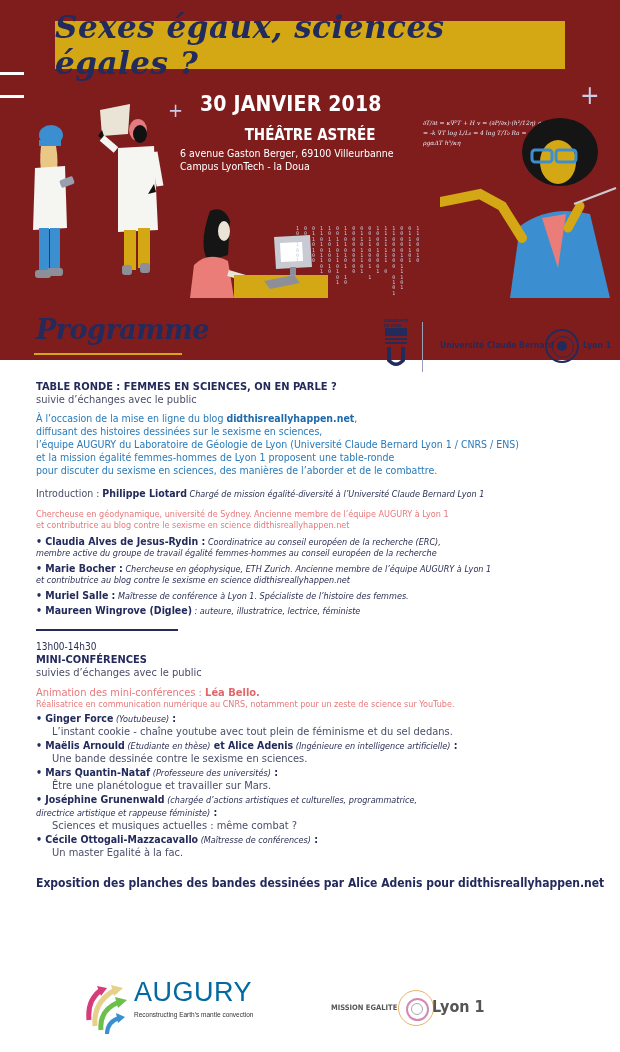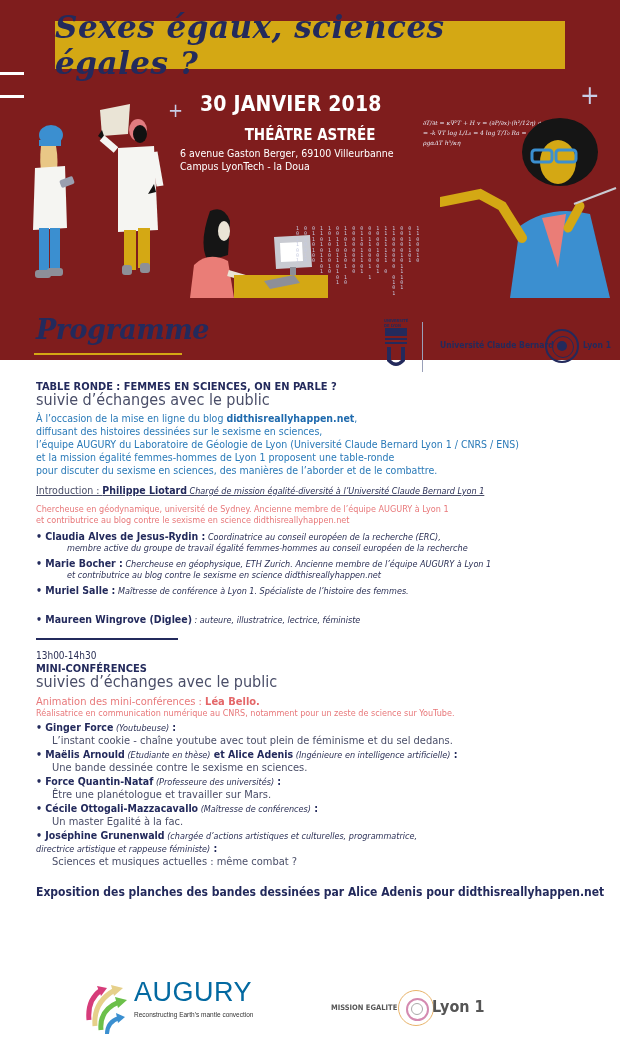--- a/index.html
+++ b/index.html
@@ -33,33 +33,33 @@
   .ucbl-lyon { position: absolute; left: 583px; top: 340px; font-size: 8.5px; font-weight: bold; color: #232a5c; }
   .ucbl-circle { position: absolute; left: 545px; top: 329px; width: 34px; height: 34px; border-radius: 50%; border: 2px solid #232a5c; }
   .ucbl-circle::before { content: ""; position: absolute; left: 5px; top: 5px; width: 20px; height: 20px; border-radius: 50%; border: 1.5px solid #232a5c; }
   .ucbl-circle::after { content: ""; position: absolute; left: 10px; top: 10px; width: 10px; height: 10px; border-radius: 50%; background: #232a5c; }
 
   
   .content { position: absolute; left: 36px; top: 380px; width: 570px; }
   .line { white-space: nowrap; }
   .time { font-size: 10px; line-height: 12px; color: #2a2f55; }
   .section-title { font-size: 11px; font-weight: bold; line-height: 13px; color: #232a5c; }
-  .sub { font-size: 16px; line-height: 13px; color: #4a4e68; }
+  .sub { font-size: 11px; line-height: 13px; color: #4a4e68; }
   .blue { color: #2a7ab8; font-size: 10.5px; line-height: 13px; }
   .blue b { color: #1f6aad; }
-  .intro { font-size: 10.5px; line-height: 11px; color: #4a4e68; text-decoration: underline; }
+  .intro { font-size: 10.5px; line-height: 16px; color: #4a4e68; }
   .intro b { color: #232a5c; }
   .intro i { font-size: 9px; color: #2a2f55; }
   .red { color: #e8787a; font-size: 11px; line-height: 13px; }
   .red b { color: #e46668; }
   .red-it { color: #e8787a; font-size: 9px; line-height: 11px; }
   .speaker { font-size: 10.5px; line-height: 12px; color: #232a5c; }
   .speaker b { color: #232a5c; }
   .speaker i { font-size: 9px; color: #2a2f55; }
-  .it9 { font-size: 9px; font-style: italic; line-height: 11px; color: #2a2f55; margin-left: 31px; }
+  .it9 { font-size: 9px; font-style: italic; line-height: 11px; color: #2a2f55; }
   .desc { font-size: 11px; line-height: 14px; color: #4a4e68; margin-left: 16px; }
   .sep { width: 142px; height: 2px; background: #232a5c; }
   .expo { font-size: 12px; font-weight: bold; color: #232a5c; }
 
   
   .augury-arrows { position: absolute; left: 79px; top: 980px; width: 56px; height: 56px; }
   .augury-name { position: absolute; left: 134px; top: 977px; font-family: "Liberation Sans", sans-serif; font-size: 27px; color: #0369a1; letter-spacing: 0.5px; }
   .augury-tag { position: absolute; left: 134px; top: 1011px; font-family: "Liberation Sans", sans-serif; font-size: 6.5px; color: #333333; white-space: nowrap; }
   .mission-text { position: absolute; left: 331px; top: 1003px; font-size: 7.5px; font-weight: bold; color: #555555; white-space: nowrap; }
   .mission-circle { position: absolute; left: 398px; top: 990px; width: 36px; height: 36px; border-radius: 50%; border: 1.5px solid #e8b36a; }
@@ -197,21 +197,21 @@
     <div class="red-it line">Chercheuse en géodynamique, université de Sydney. Ancienne membre de l’équipe AUGURY à Lyon 1</div>
     <div class="red-it line">et contributrice au blog contre le sexisme en science didthisreallyhappen.net</div>
 
     <div style="height:4px"></div>
     <div>
       <div class="speaker line"><b>• Claudia Alves de Jesus-Rydin :</b><i> Coordinatrice au conseil européen de la recherche (ERC),</i></div>
       <div class="it9 line">membre active du groupe de travail égalité femmes-hommes au conseil européen de la recherche</div>
       <div class="speaker line" style="margin-top:3px"><b>• Marie Bocher :</b><i> Chercheuse en géophysique, ETH Zurich. Ancienne membre de l’équipe AUGURY à Lyon 1</i></div>
       <div class="it9 line">et contributrice au blog contre le sexisme en science didthisreallyhappen.net</div>
       <div class="speaker line" style="margin-top:3px"><b>• Muriel Salle :</b><i> Maîtresse de conférence à Lyon 1. Spécialiste de l’histoire des femmes.</i></div>
-      <div class="speaker line" style="margin-top:16px"><b>• Maureen Wingrove (Diglee)</b><i> : auteure, illustratrice, lectrice, féministe</i></div>
+      <div class="speaker line" style="margin-top:2px"><b>• Maureen Wingrove (Diglee)</b><i> : auteure, illustratrice, lectrice, féministe</i></div>
     </div>
   </div>
 
   <div style="height:12px"></div>
   <div class="sep"></div>
   <div style="height:10px"></div>
 
   <div>
     <div class="time line">13h00-14h30</div>
     <div class="section-title line">MINI-CONFÉRENCES</div>
@@ -227,31 +227,31 @@
     <div>
       <div>
         <div class="speaker line"><b>• Ginger Force</b><i> (Youtubeuse)</i><b> :</b></div>
         <div class="desc line">L’instant cookie - chaîne youtube avec tout plein de féminisme et du sel dedans.</div>
       </div>
       <div>
         <div class="speaker line"><b>• Maëlis Arnould</b><i> (Etudiante en thèse)</i><b> et Alice Adenis</b><i> (Ingénieure en intelligence artificielle)</i><b> :</b></div>
         <div class="desc line">Une bande dessinée contre le sexisme en sciences.</div>
       </div>
       <div>
-        <div class="speaker line"><b>• Force Quantin-Nataf</b><i> (Professeure des universités)</i><b> :</b></div>
+        <div class="speaker line"><b>• Mars Quantin-Nataf</b><i> (Professeure des universités)</i><b> :</b></div>
         <div class="desc line">Être une planétologue et travailler sur Mars.</div>
-      </div>
-      <div>
-        <div class="speaker line"><b>• Cécile Ottogali-Mazzacavallo</b><i> (Maîtresse de conférences)</i><b> :</b></div>
-        <div class="desc line">Un master Egalité à la fac.</div>
       </div>
       <div>
         <div class="speaker line"><b>• Joséphine Grunenwald</b><i> (chargée d’actions artistiques et culturelles, programmatrice,</i></div>
         <div class="speaker line"><i>directrice artistique et rappeuse féministe)</i><b> :</b></div>
         <div class="desc line">Sciences et musiques actuelles : même combat ?</div>
+      </div>
+      <div>
+        <div class="speaker line"><b>• Cécile Ottogali-Mazzacavallo</b><i> (Maîtresse de conférences)</i><b> :</b></div>
+        <div class="desc line">Un master Egalité à la fac.</div>
       </div>
     </div>
   </div>
 
   <div style="height:16px"></div>
   <div class="expo line">Exposition des planches des bandes dessinées par Alice Adenis pour didthisreallyhappen.net</div>
 </div>
 
 <svg class="augury-arrows" viewBox="0 0 56 56">
   <path d="M10 40 Q8 20 22 10" stroke="#d63c7a" stroke-width="5" fill="none"></path>

